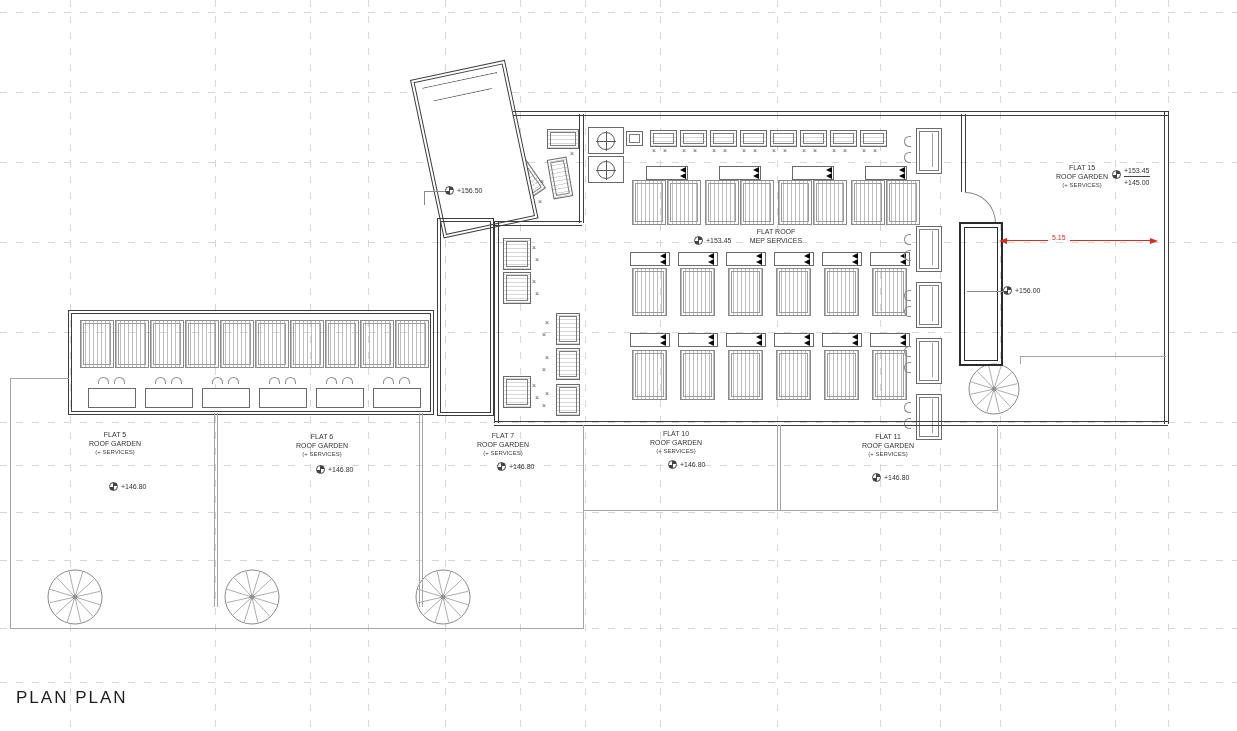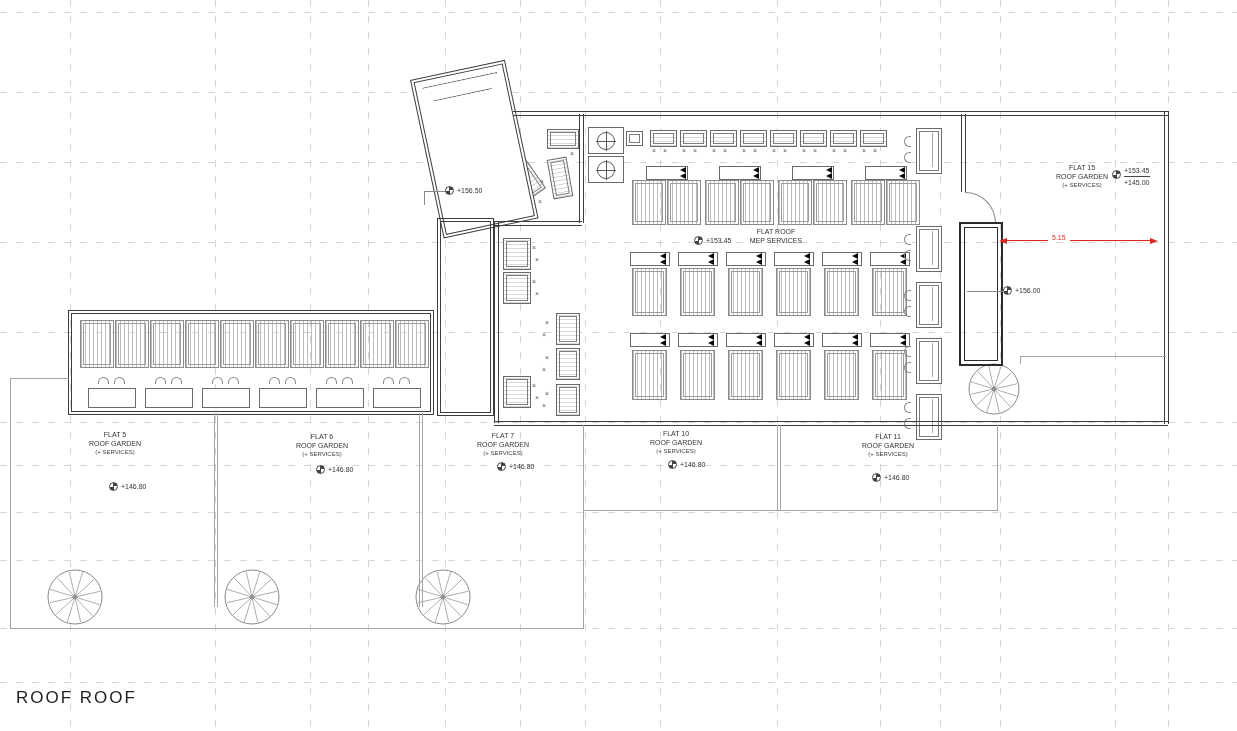--- a/index.html
+++ b/index.html
@@ -441,14 +441,14 @@
     <div class="svc">(+ SERVICES)</div>
   </div>
   <div class="lvl" style="left:1112px;top:166px;align-items:flex-start;">
     <span class="bm" style="margin-top:4px;"></span>
     <div class="stack">
       <span class="u">+153.45</span>
       <span>+145.00</span>
     </div>
   </div>
 
-  <div class="title">ROOF ROOF</div>
+  <div class="title">PLAN PLAN</div>
 </div>
 
 </body></html>

